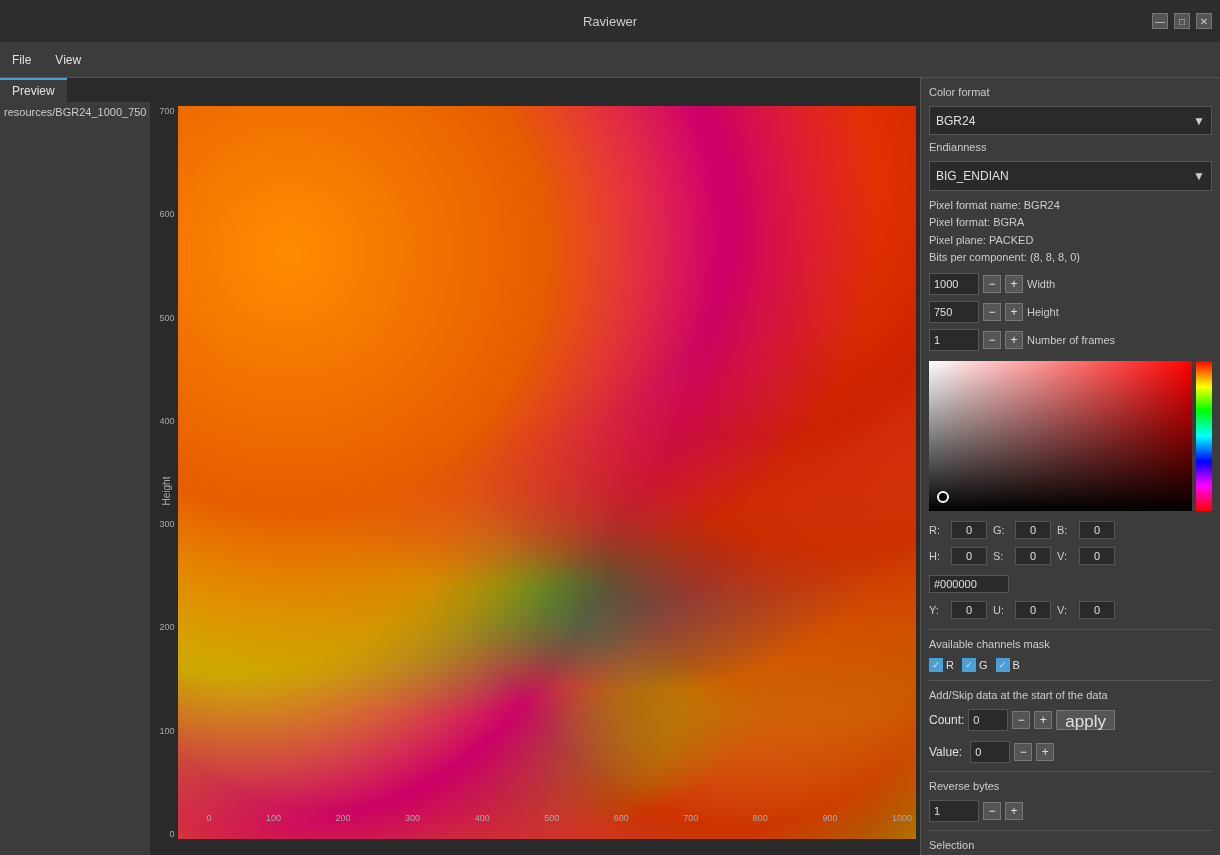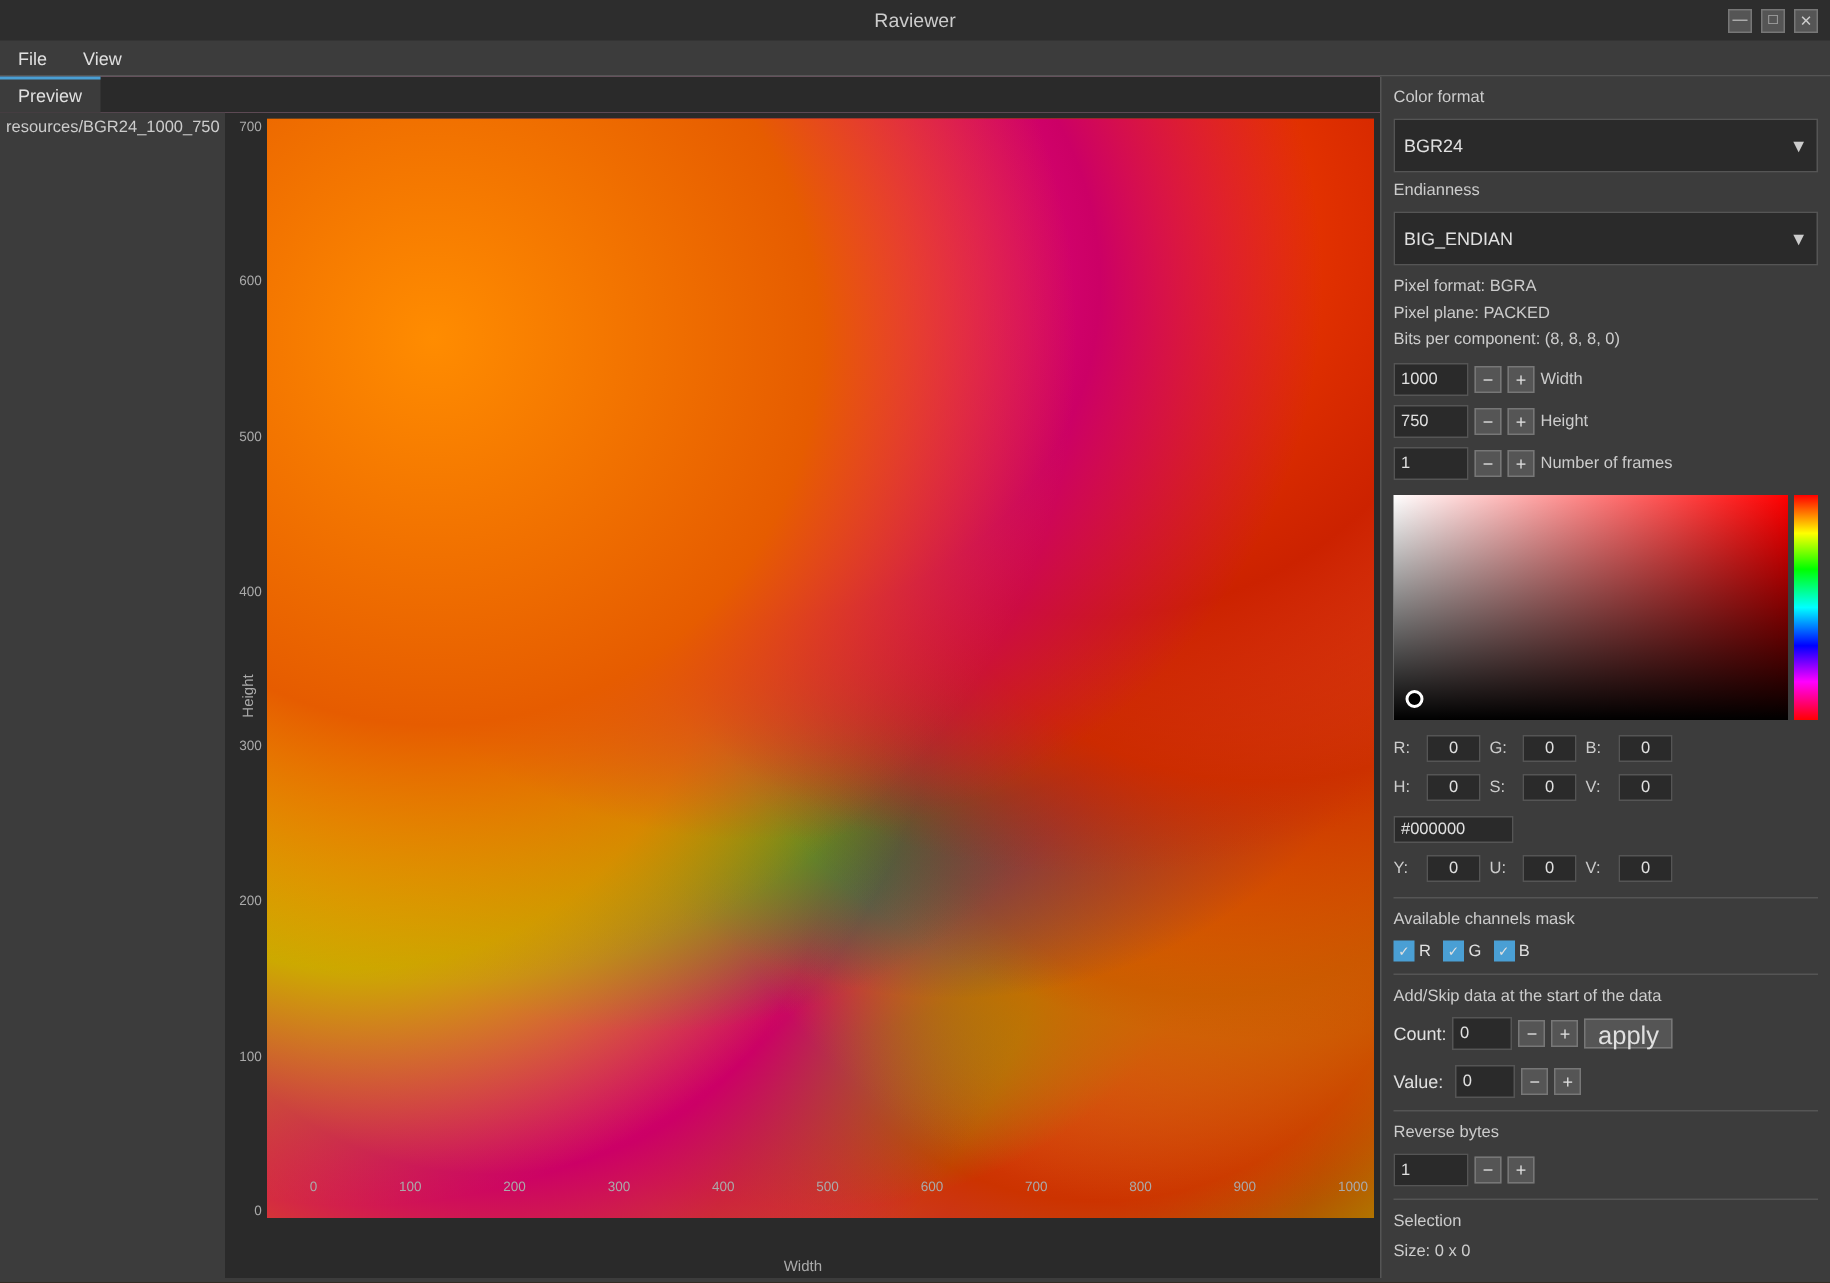--- a/index.html
+++ b/index.html
@@ -7,21 +7,21 @@
       background: #3c3c3c;
       font-family: 'Segoe UI', Arial, sans-serif;
       font-size: 12px;
       color: #e0e0e0;
       width: 1220px;
       height: 855px;
       overflow: hidden;
     }
     .title-bar {
       background: #2d2d2d;
-      height: 27px;
+      height: 42px;
       display: flex;
       align-items: center;
       justify-content: center;
       position: relative;
       color: #ccc;
       font-size: 13px;
     }
     .title-bar-controls {
       position: absolute;
       right: 8px;
@@ -35,21 +35,21 @@
       border: 1px solid #777;
       display: flex;
       align-items: center;
       justify-content: center;
       font-size: 10px;
       color: #ccc;
       cursor: pointer;
     }
     .menu-bar {
       background: #3c3c3c;
-      height: 24px;
+      height: 36px;
       display: flex;
       align-items: center;
       padding: 0 8px;
       gap: 16px;
       border-bottom: 1px solid #555;
     }
     .menu-item {
       color: #e0e0e0;
       font-size: 12px;
       cursor: pointer;
@@ -417,20 +417,21 @@
       <span class="dropdown-arrow">▼</span>
     </div>
 
     <div class="section-label">Endianness</div>
     <div class="dropdown-row">
       <span>BIG_ENDIAN</span>
       <span class="dropdown-arrow">▼</span>
     </div>
 
     <div class="info-text">
+      <div>Pixel format name: BGR24</div>
       <div>Pixel format: BGRA</div>
       <div>Pixel plane:  PACKED</div>
       <div>Bits per component: (8, 8, 8, 0)</div>
     </div>
 
     <div class="number-row">
       <input class="number-input" type="text" value="1000" style="">
       <div class="stepper-btn">−</div>
       <div class="stepper-btn">+</div>
       <span class="row-label">Width</span>

